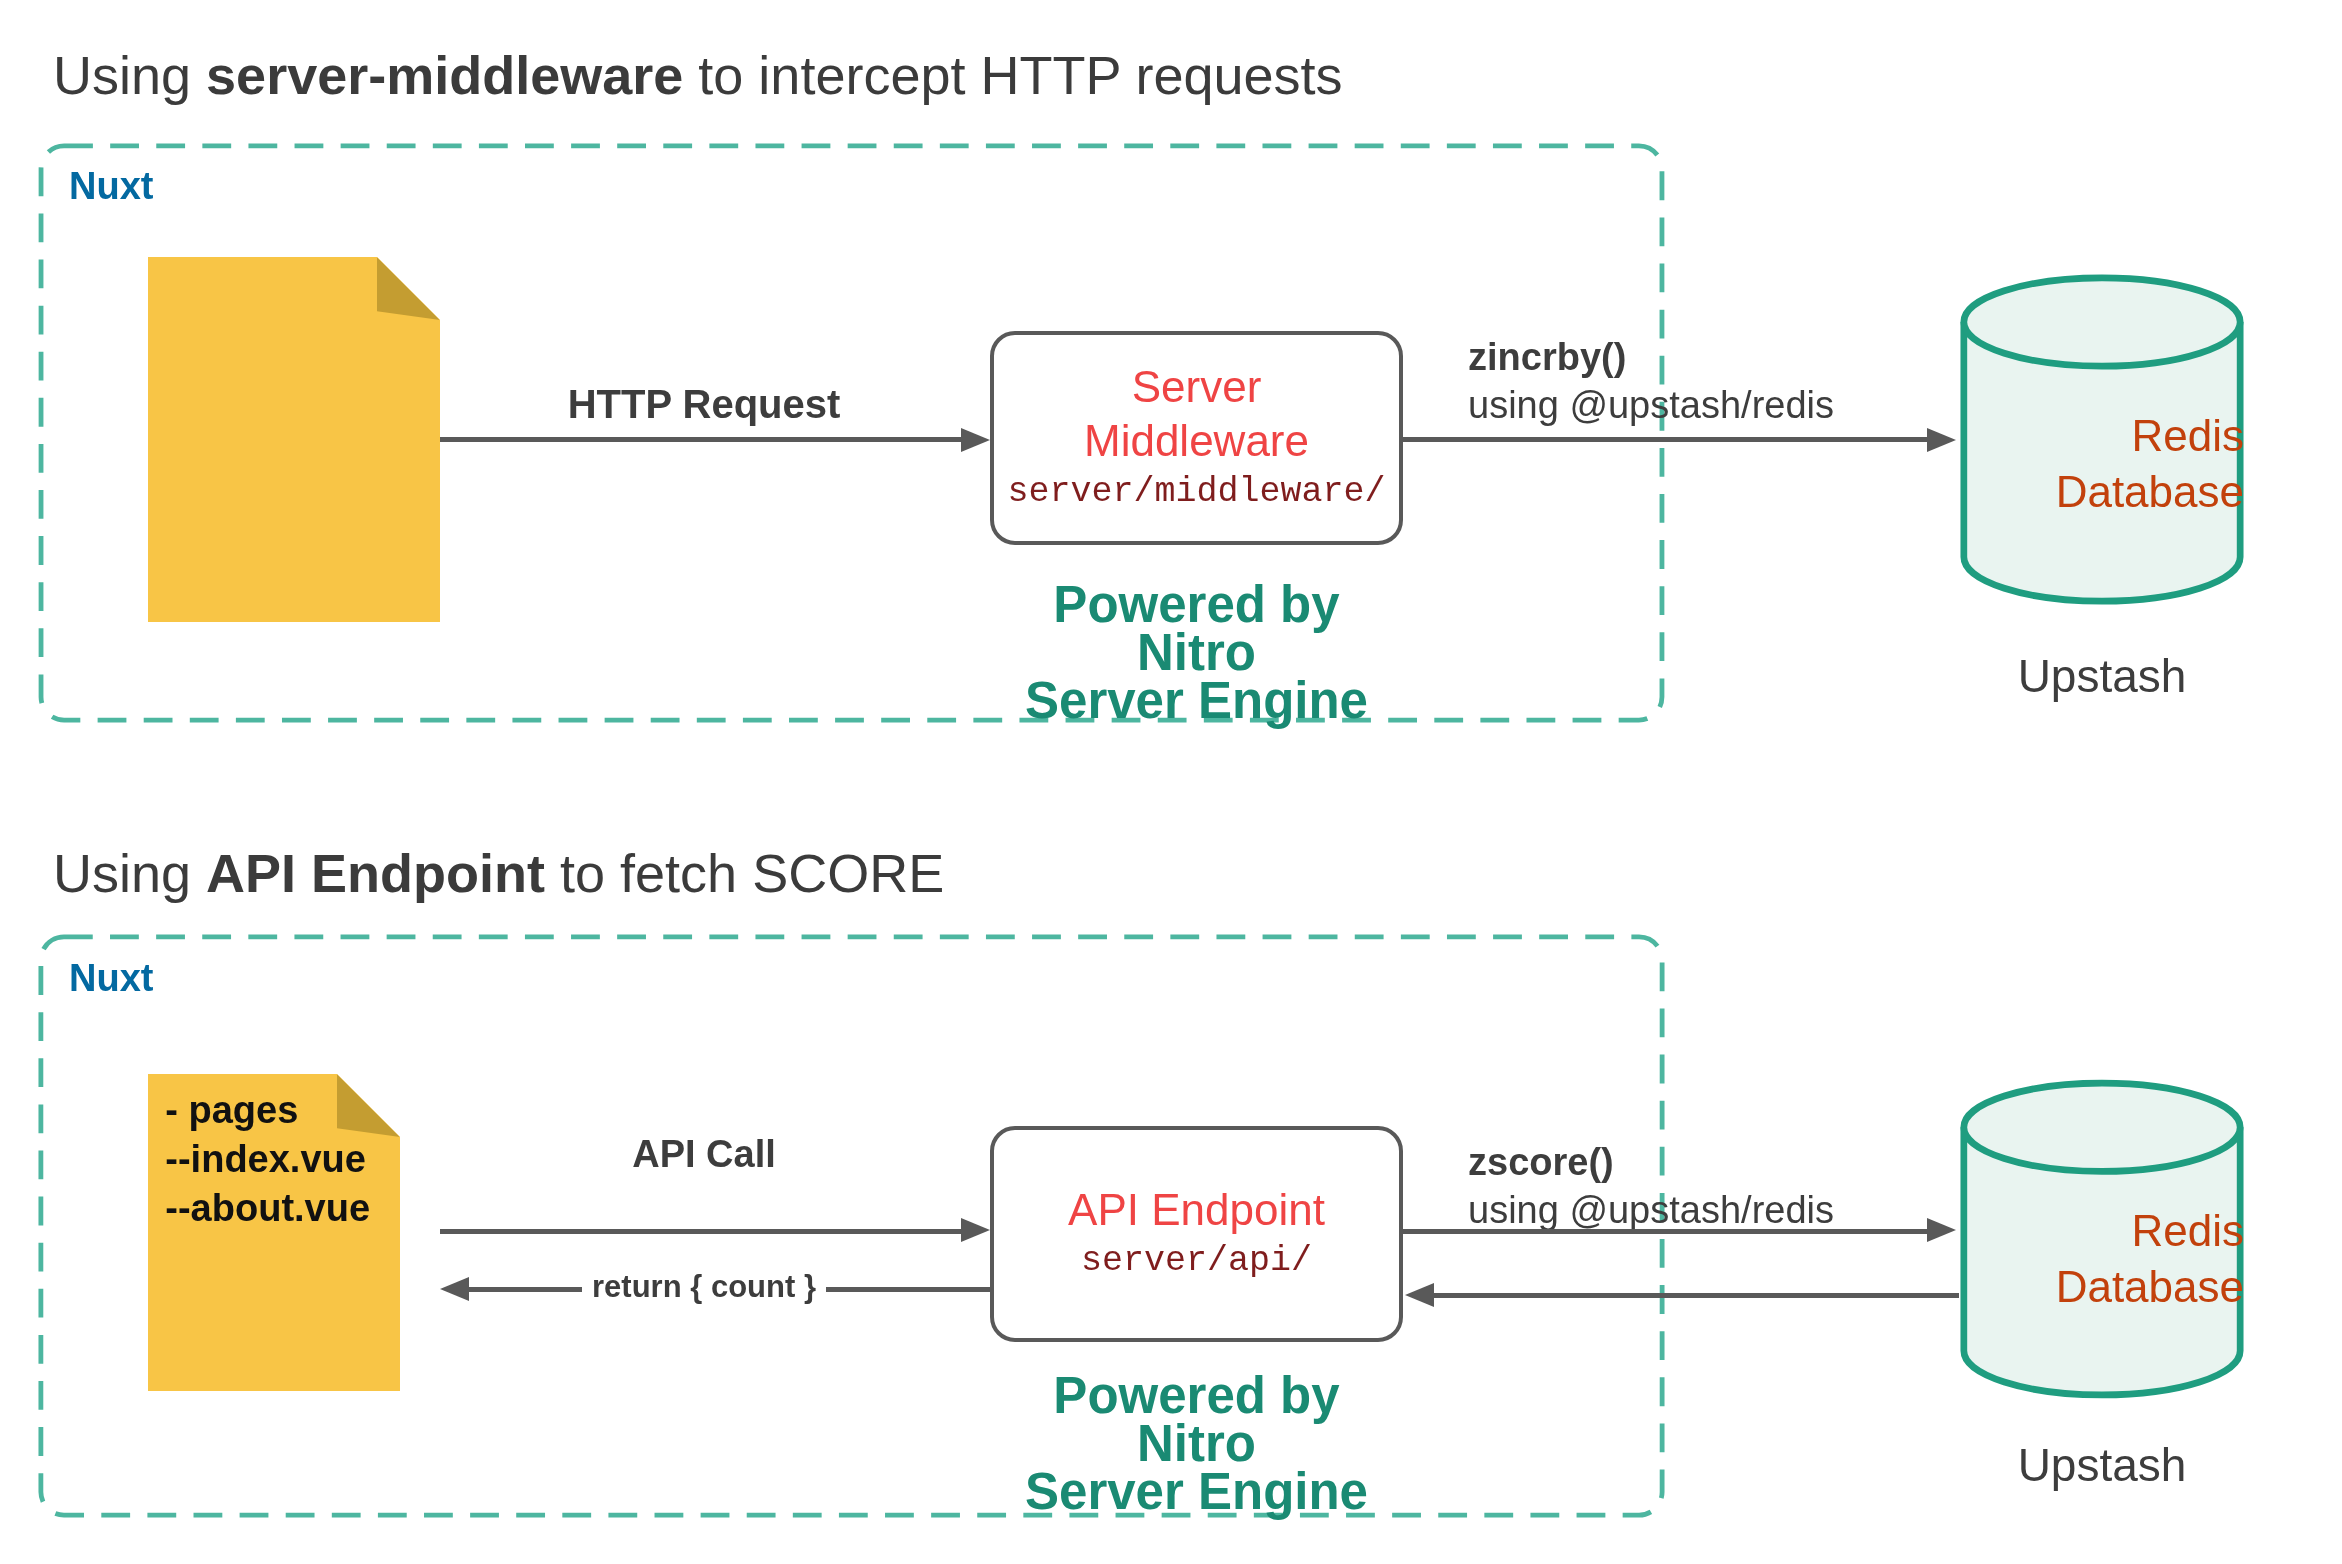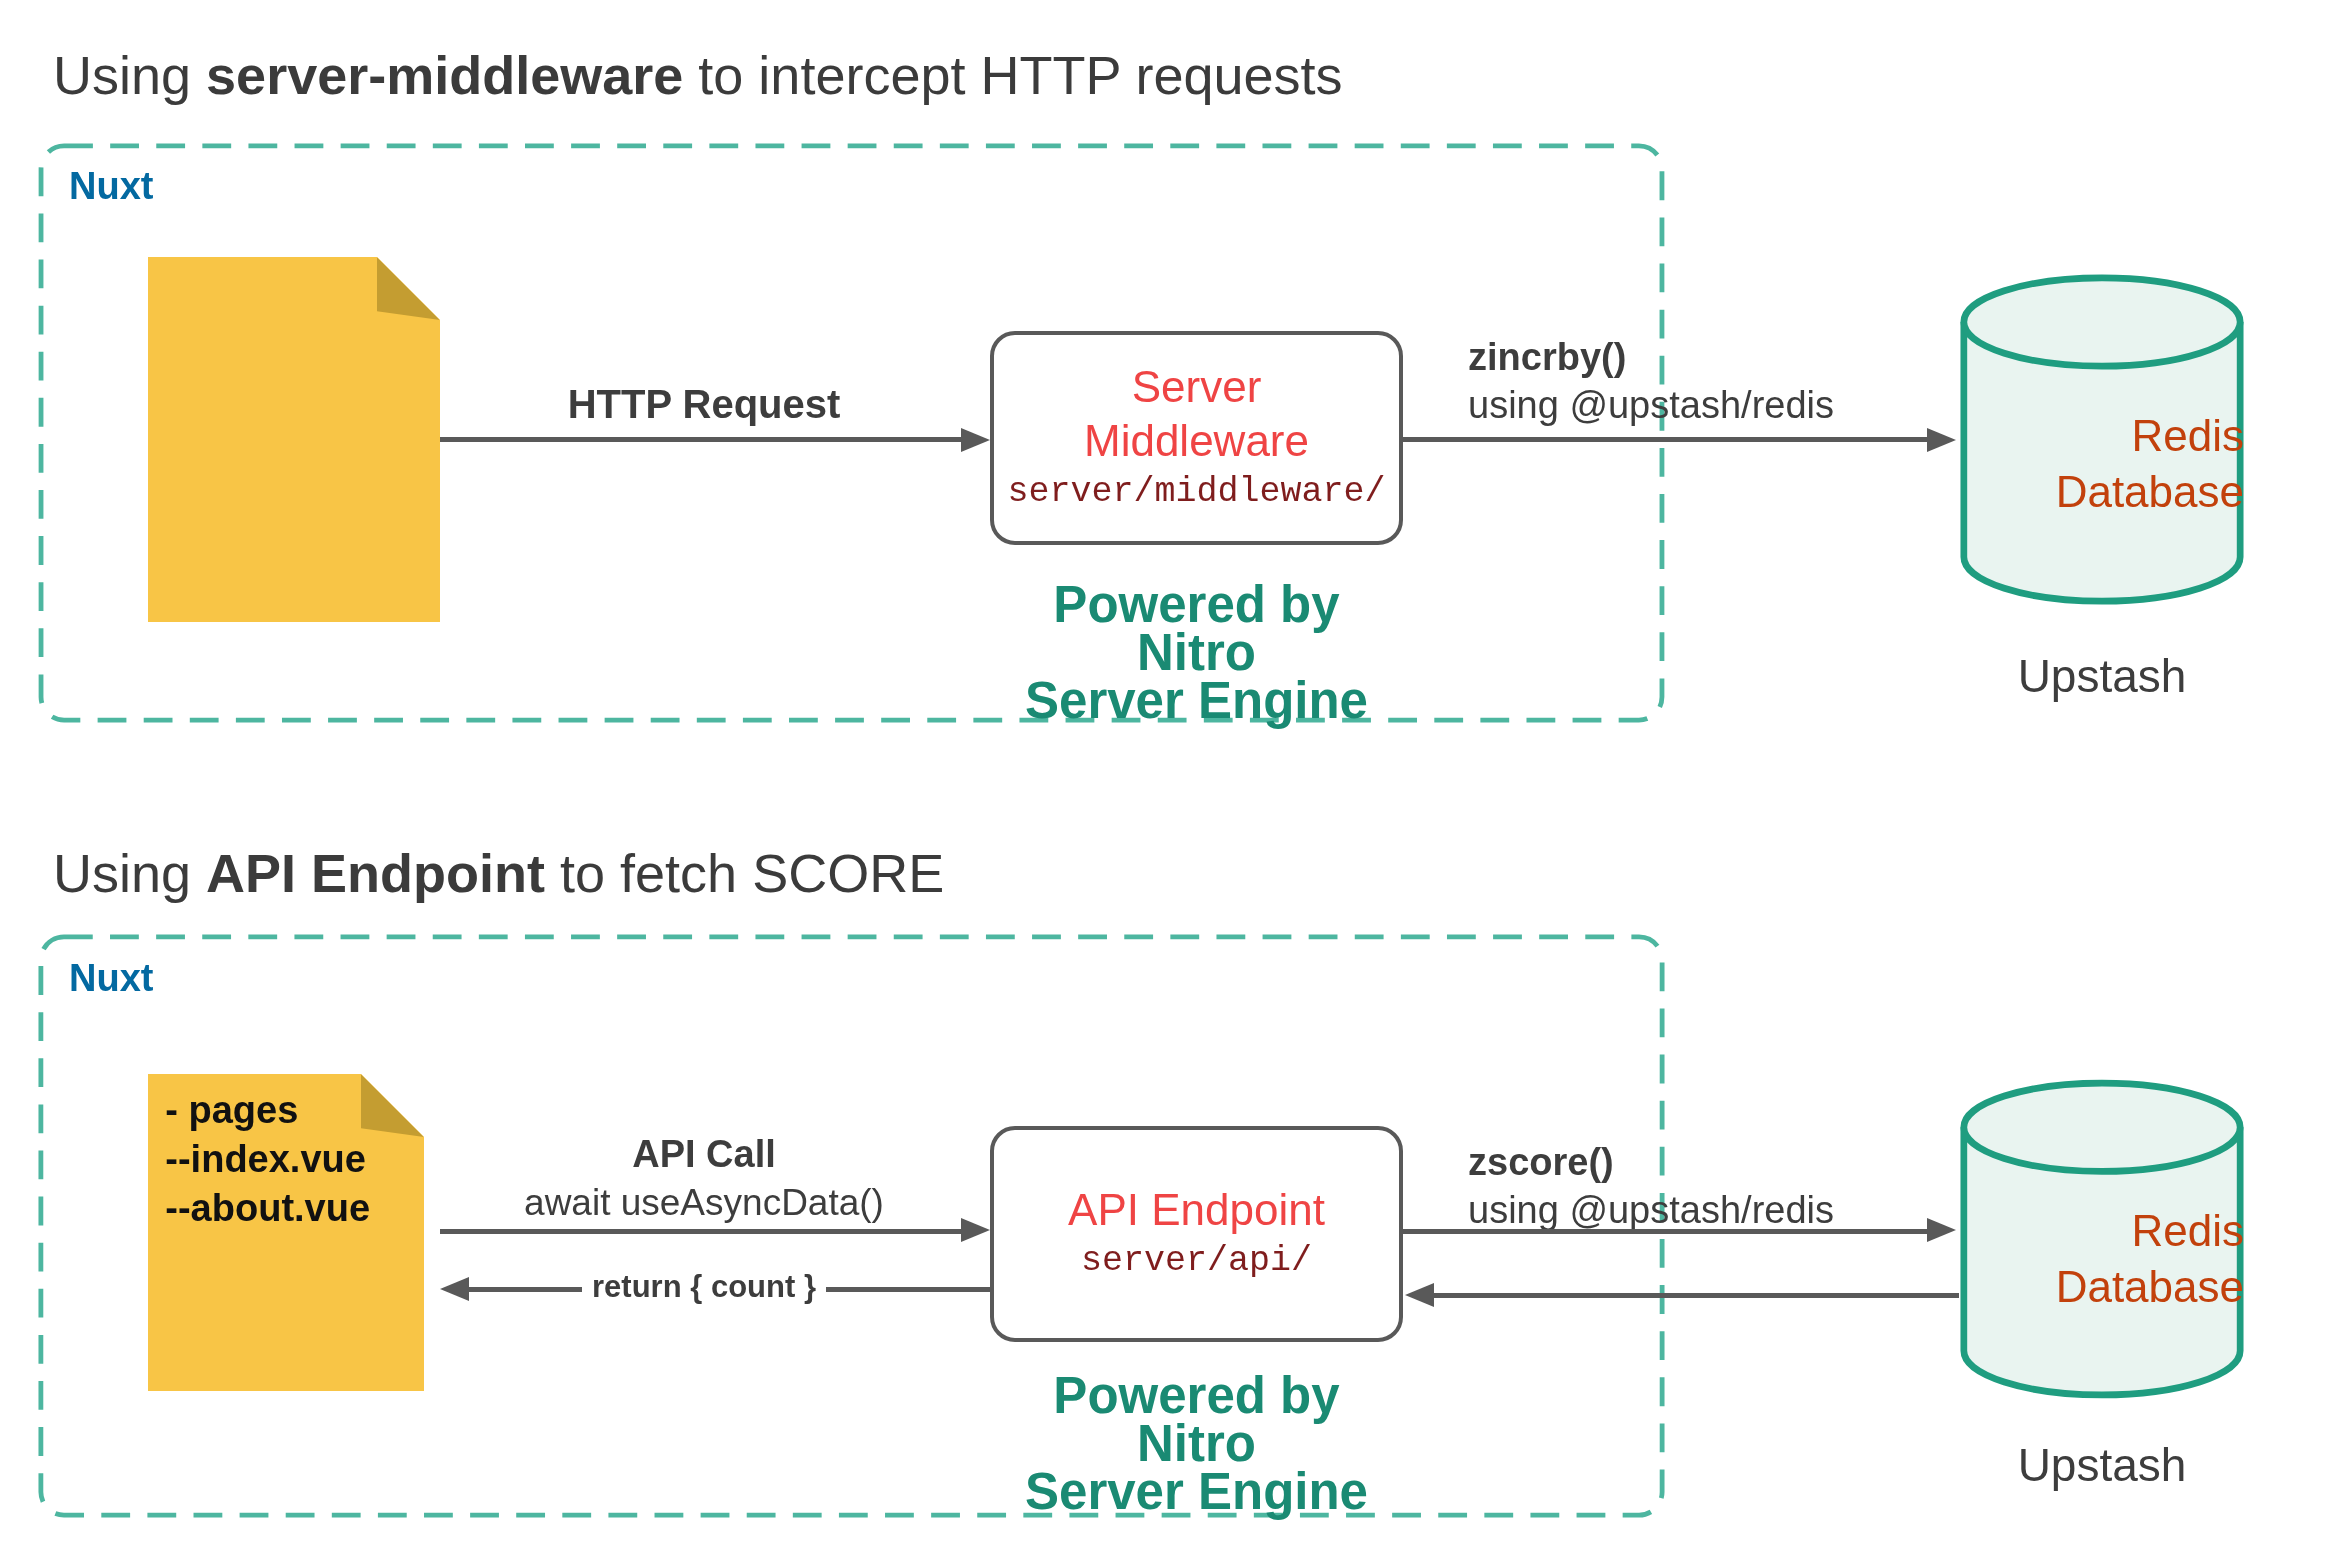--- a/index.html
+++ b/index.html
@@ -86,31 +86,30 @@
   </div>
   <div class="vendor" style="left:1960px;top:649px">Upstash</div>
 
   <div class="abs title" style="left:53px;top:842px"><span>Using </span><b>API Endpoint</b><span> to fetch SCORE</span></div>
 
   <svg class="abs" style="left:38px;top:934px" width="1627" height="584" viewBox="0 0 1694 608">
     <rect x="3" y="3" width="1688" height="602" rx="24" fill="none" stroke="#4db6a0" stroke-width="5" stroke-dasharray="30 18"></rect>
   </svg>
   <div class="abs nuxt-label" style="left:69px;top:957px">Nuxt</div>
 
-  <div class="abs file" style="left:148px;top:1074px;width:276px;height:317px">
+  <div class="abs file" style="left:148px;top:1074px;width:252px;height:317px">
     <div class="fold"></div>
     <div class="file-lines" style="left:17.3px;top:11.5px">
       <div>- pages</div>
       <div>--index.vue</div>
       <div>--about.vue</div>
     </div>
   </div>
 
   <div class="arrow-label-c" style="left:440px;width:528px;top:1133px;font-size:38px">API Call</div>
-  <div class="arrow-label-c2" style="left:440px;width:528px;top:1182px">await useAsyncData()</div>
   <div class="hline" style="left:440px;top:1229px;width:523px"></div>
   <div class="tri-r" style="left:961px;top:1218px"></div>
 
   <div class="hline" style="left:469px;top:1287px;width:521px"></div>
   <div class="tri-l" style="left:440px;top:1277px"></div>
   <div class="return-wrap" style="left:440px;top:1269px">
     <span>return { count }</span>
   </div>
 
   <div class="abs node-box" style="left:990px;top:1126px;width:413px;height:216px">

